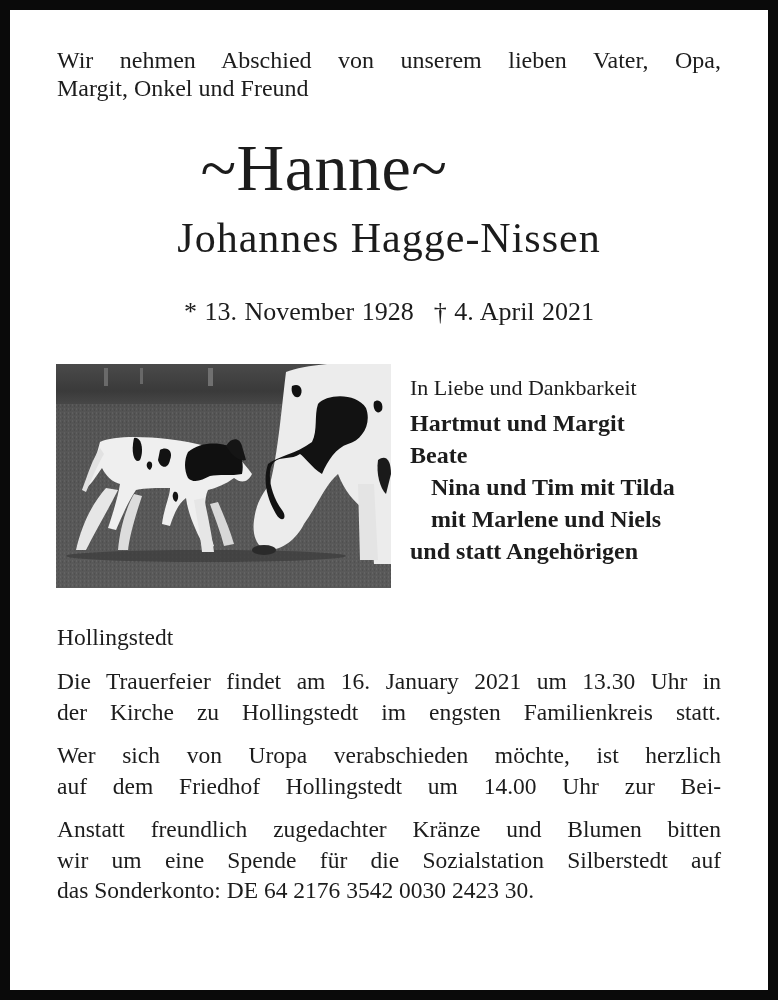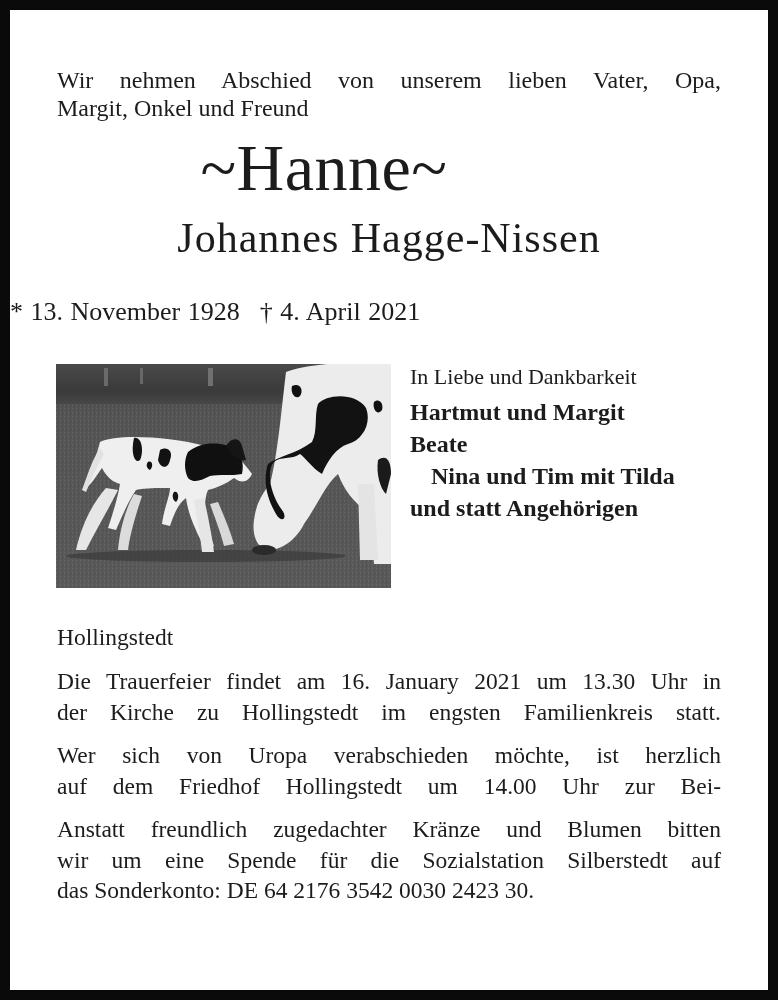--- a/index.html
+++ b/index.html
@@ -20,21 +20,21 @@
       left: 10px;
       top: 10px;
       width: 758px;
       height: 980px;
       background: #ffffff;
     }
 
     .intro {
       position: absolute;
       left: 47px;
-      top: 56px;
+      top: 36px;
       width: 664px;
       font-size: 24px;
       line-height: 28px;
       font-family: Liberation Serif, serif;
     }
     .intro .l1 {
       display: block;
       text-align: justify;
       text-align-last: justify;
       white-space: nowrap;
@@ -59,41 +59,42 @@
       text-align: center;
       font-size: 42px;
       line-height: 76px;
       letter-spacing: 1px;
     }
     .dates {
       position: absolute;
       left: 0;
       width: 758px;
       top: 286px;
+      text-align: center;
       font-size: 26px;
       line-height: 32px;
       word-spacing: 1px;
     }
     .dates .gap { display: inline-block; width: 20px; }
 
     .photo {
       position: absolute;
       left: 46px;
       top: 354px;
       width: 335px;
       height: 224px;
       background: #555;
       overflow: hidden;
     }
     .photo svg { display: block; }
 
     .family {
       position: absolute;
       left: 400px;
-      top: 352px;
+      top: 363px;
       width: 340px;
     }
     .family .thanks {
       font-size: 22px;
       line-height: 30px;
       white-space: nowrap;
     }
     .family .names {
       margin-top: 4px;
       font-size: 24px;
@@ -192,20 +193,21 @@
       <path d="M118 128 C122 126 124 134 120 138 C116 136 116 130 118 128 Z" fill="#151515"></path>
     </svg>
   </div>
 
   <div class="family">
     <div class="thanks">In Liebe und Dankbarkeit</div>
     <div class="names">
       <div>Hartmut und Margit</div>
       <div>Beate</div>
       <div class="indent">Nina und Tim mit Tilda</div>
+      <div class="indent">mit Marlene und Niels</div>
       <div>und statt Angehörigen</div>
     </div>
   </div>
 
   <div class="body-text">
     <div class="place">Hollingstedt</div>
 
     <div class="para">
       <span class="line">Die Trauerfeier findet am 16. January 2021 um 13.30 Uhr in</span>
       <span class="line">der Kirche zu Hollingstedt im engsten Familienkreis statt.</span>

